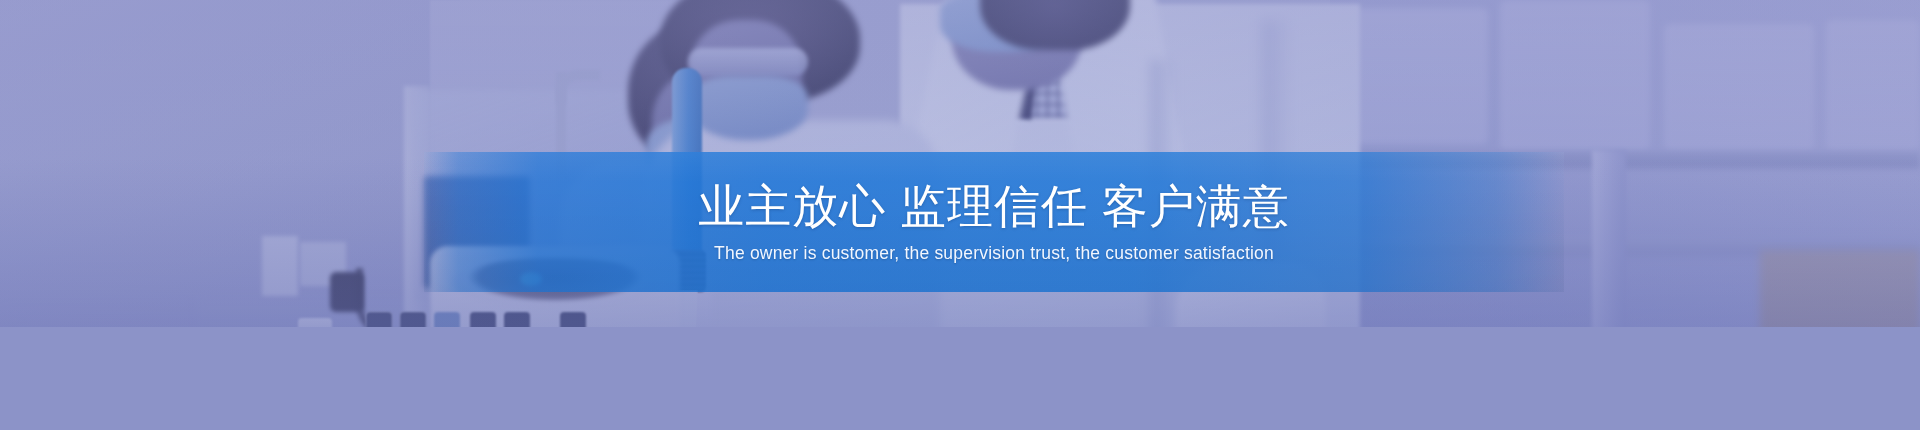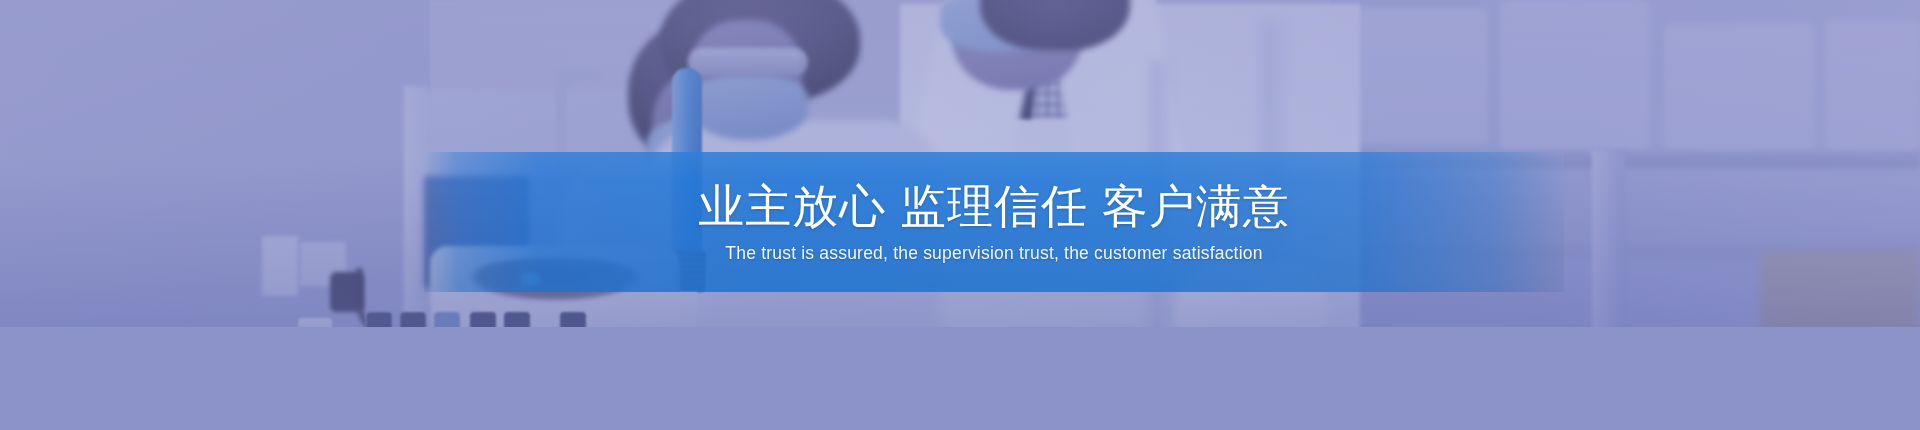--- a/index.html
+++ b/index.html
@@ -503,16 +503,16 @@
   <div class="tint-purple"></div>
   <div class="tint-top"></div>
   <div class="tint-bottom"></div>
 
   <div class="band">
     <div class="band-inner"></div>
   </div>
 
   <div class="text-wrap">
     <div class="headline">业主放心 监理信任  客户满意</div>
-    <div class="subline">The trust is assured, the supervision trust, the customer satisfaction</div>
+    <div class="subline">The owner is customer, the supervision trust, the customer satisfaction</div>
   </div>
 
 </div>
 
 </body></html>

